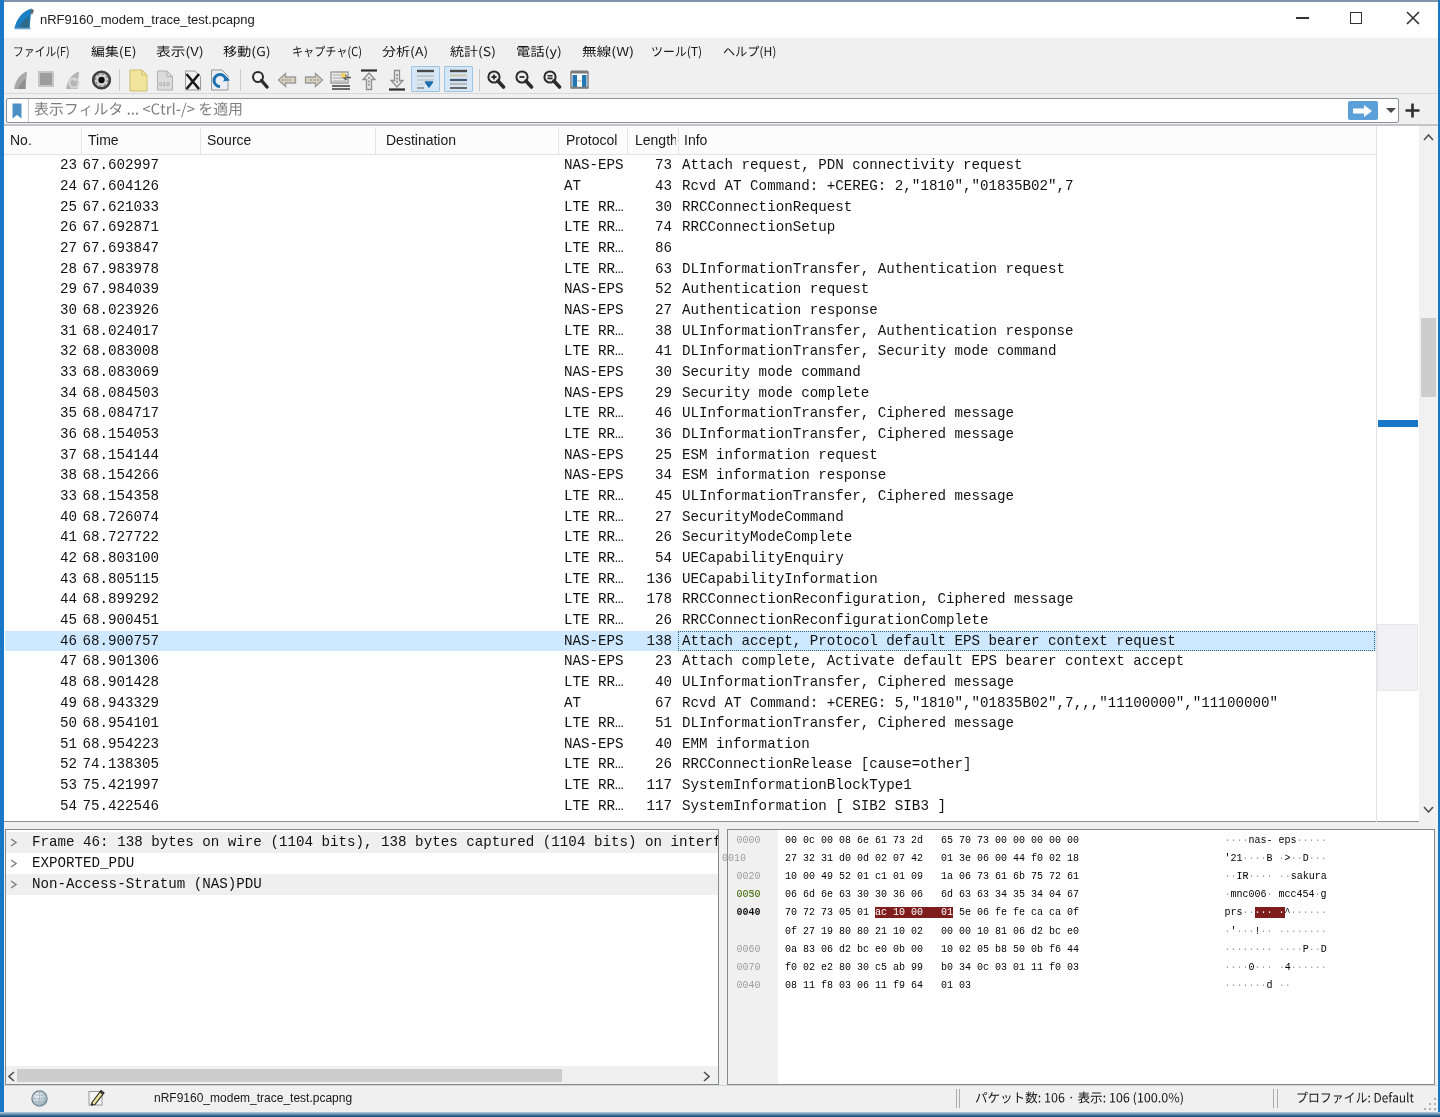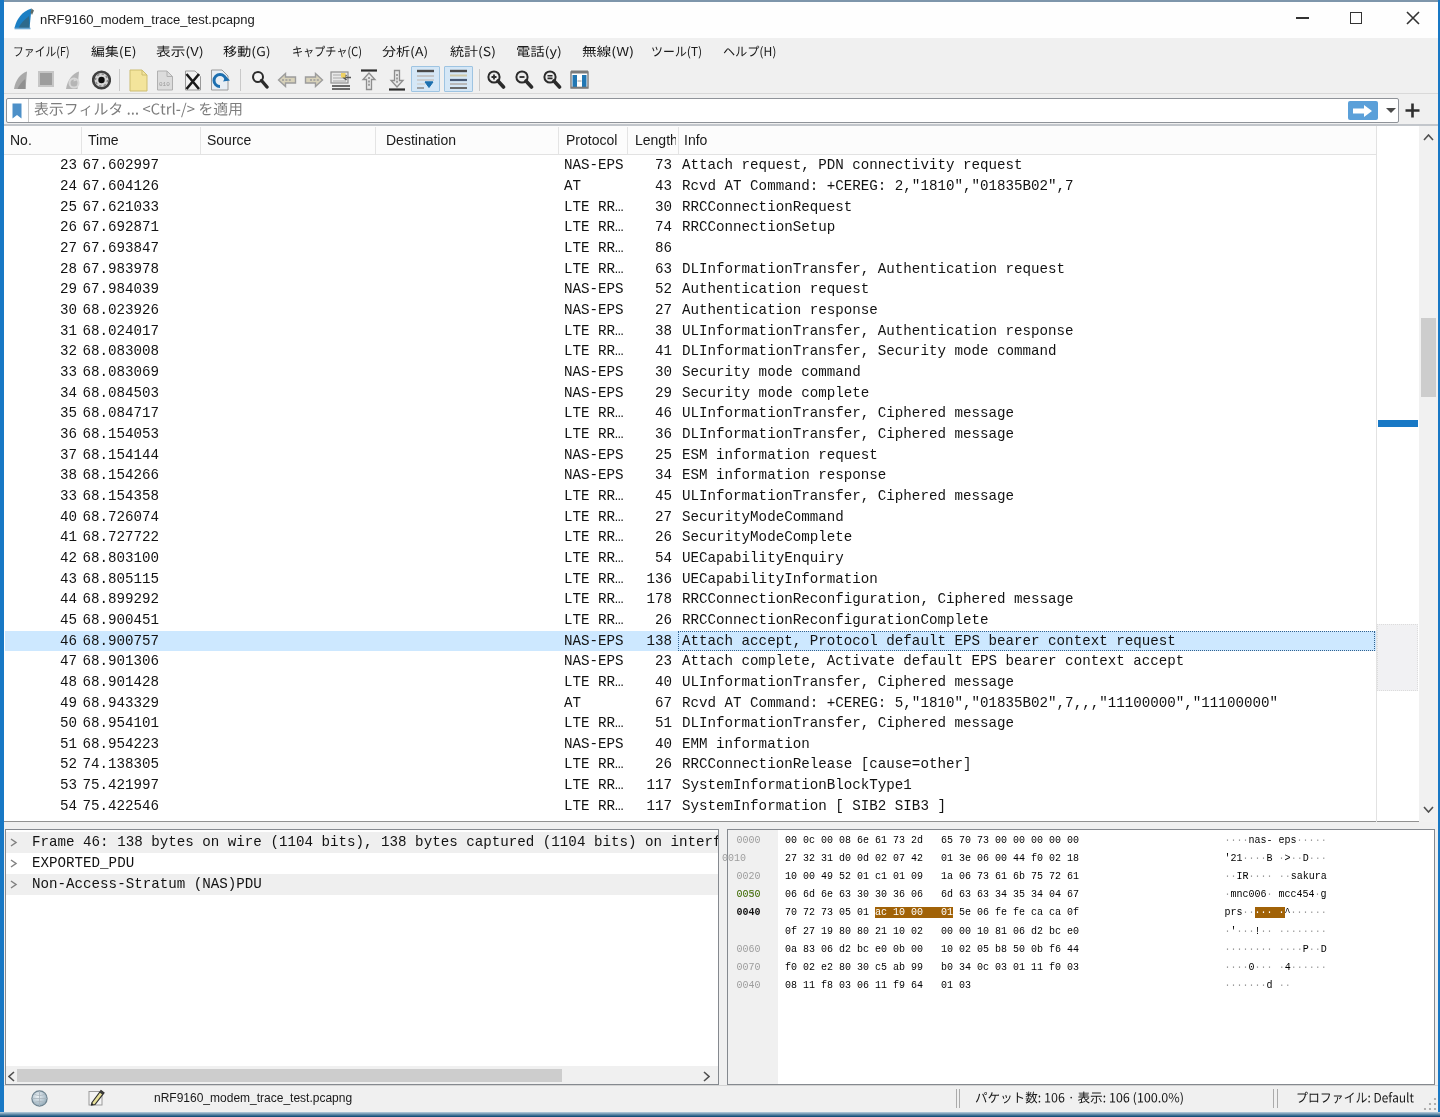--- a/index.html
+++ b/index.html
@@ -6,21 +6,21 @@
 body{position:relative;background:#f0f0f0;font-family:"Liberation Sans",sans-serif}
 .abs{position:absolute}
 .mono{font-family:"Liberation Mono",monospace;font-size:14.2px;color:#121212;white-space:pre}
 .row{position:absolute;left:5px;width:1371px;height:21px;line-height:20.7px}
 .no{position:absolute;right:1299px;text-align:right}
 .tm{position:absolute;left:77.5px}
 .pr{position:absolute;left:559px}
 .ln{position:absolute;right:704px;text-align:left}
 .in{position:absolute;left:677px}
 .hx{position:absolute;left:727px;height:18.2px;line-height:18.2px;white-space:pre;font-family:"Liberation Mono",monospace;font-size:10px}
-.hl{background:#a16207;color:#fff}
+.hl{background:#7f1d1d;color:#fff}
 </style></head><body>
 
 <div class="abs" style="left:0;top:0;width:1440px;height:2px;background:#7e96ab"></div>
 <div class="abs" style="left:0;top:0;width:4px;height:1117px;background:#1878c5"></div>
 <div class="abs" style="left:1438px;top:0;width:2px;height:1117px;background:#1878c5"></div>
 <div class="abs" style="left:0;top:1112px;width:1440px;height:5px;background:linear-gradient(#b9cedd,#16507a 90%)"></div>
 <div class="abs" style="left:4px;top:2px;width:1434px;height:36px;background:#fefefe"></div>
 <svg class="abs" style="left:8px;top:6px" width="26" height="26" viewBox="0 0 26 26">
 <path d="M23.5,2.5 C14,5.5 8.5,13 6.5,22 L21.5,22 Z" fill="#1b7fc4"></path>
 <path d="M23.5,2.5 L26,4.5 L24,9 L22.6,6.5 Z" fill="#5d6a66"></path>

